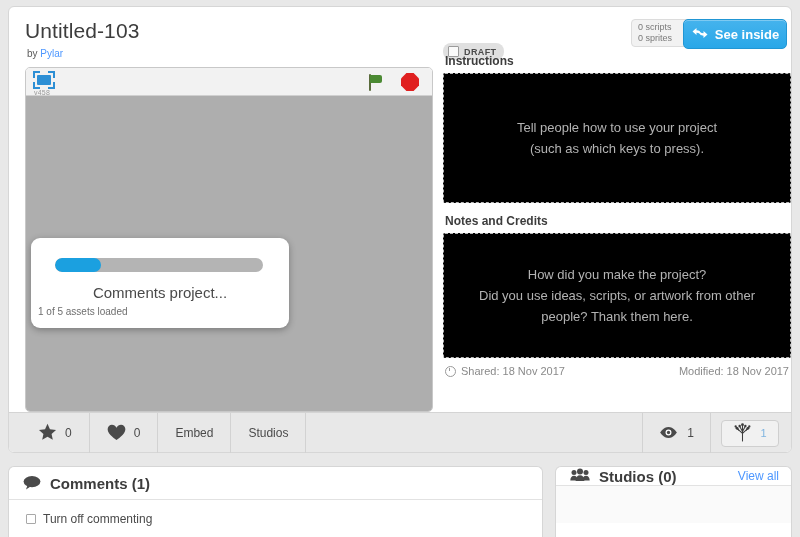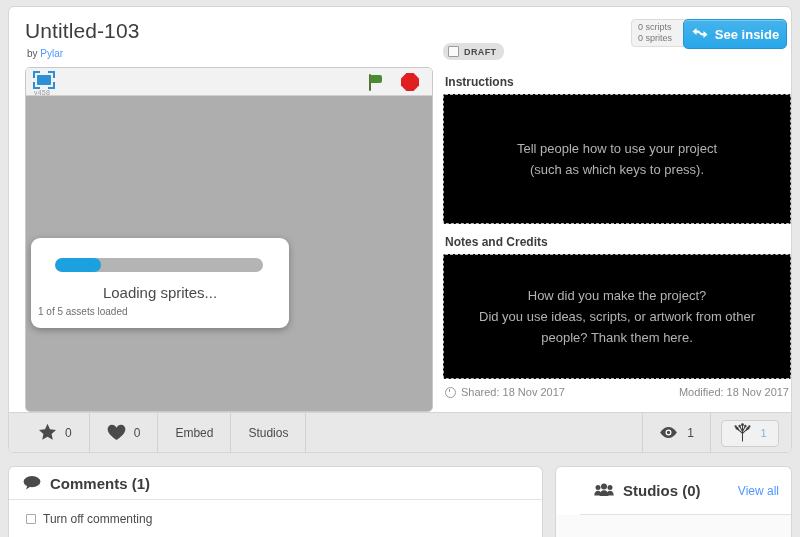--- a/index.html
+++ b/index.html
@@ -278,21 +278,21 @@
     width: 100%;
     font-size: 10px;
     color: #6e6e6e;
     margin-left: 7px;
   }
 
   
   .info-col {
     position: absolute;
     left: 434px;
-    top: 68px;
+    top: 47px;
     width: 348px;
   }
   .section-head {
     font-size: 12px;
     font-weight: bold;
     color: #3d3d3d;
     margin: 0 0 5px 2px;
   }
   .dashed-box {
     border: 1px dashed #b8b8b8;
@@ -488,27 +488,26 @@
     width: 237px;
     height: 71px;
     background: #fff;
     border: 1px solid #d6d6d6;
     border-bottom: none;
     border-radius: 6px 6px 0 0;
     box-sizing: border-box;
   }
   .studios-head {
     position: relative;
-    height: 48px;
+    height: 19px;
     border-bottom: 1px solid #e2e2e2;
     display: flex;
     align-items: center;
     padding: 0 12px 0 14px;
     box-sizing: border-box;
-    margin-left: 24px;
   }
   .studios-head .title {
     font-size: 15px;
     font-weight: bold;
     color: #3d3d3d;
     margin-left: 9px;
   }
   .studios-head .viewall {
     margin-left: auto;
     font-size: 12px;
@@ -571,21 +570,21 @@
           <span class="cloth"></span>
         </div>
         <div class="stop-btn"></div>
       </div>
 
       <div class="stage">
         <div class="loading-dialog">
           <div class="progress-track">
             <div class="progress-fill" style="width: 22%;"></div>
           </div>
-          <div class="loading-title">Loading sprites...</div>
+          <div class="loading-title">Comments project...</div>
           <div class="loading-sub">1 of 5 assets loaded</div>
         </div>
       </div>
     </div>
 
     <div class="info-col">
       <div class="section-head">Instructions</div>
       <div class="dashed-box instructions-box">
         <div>
           <div>Tell people how to use your project</div>

